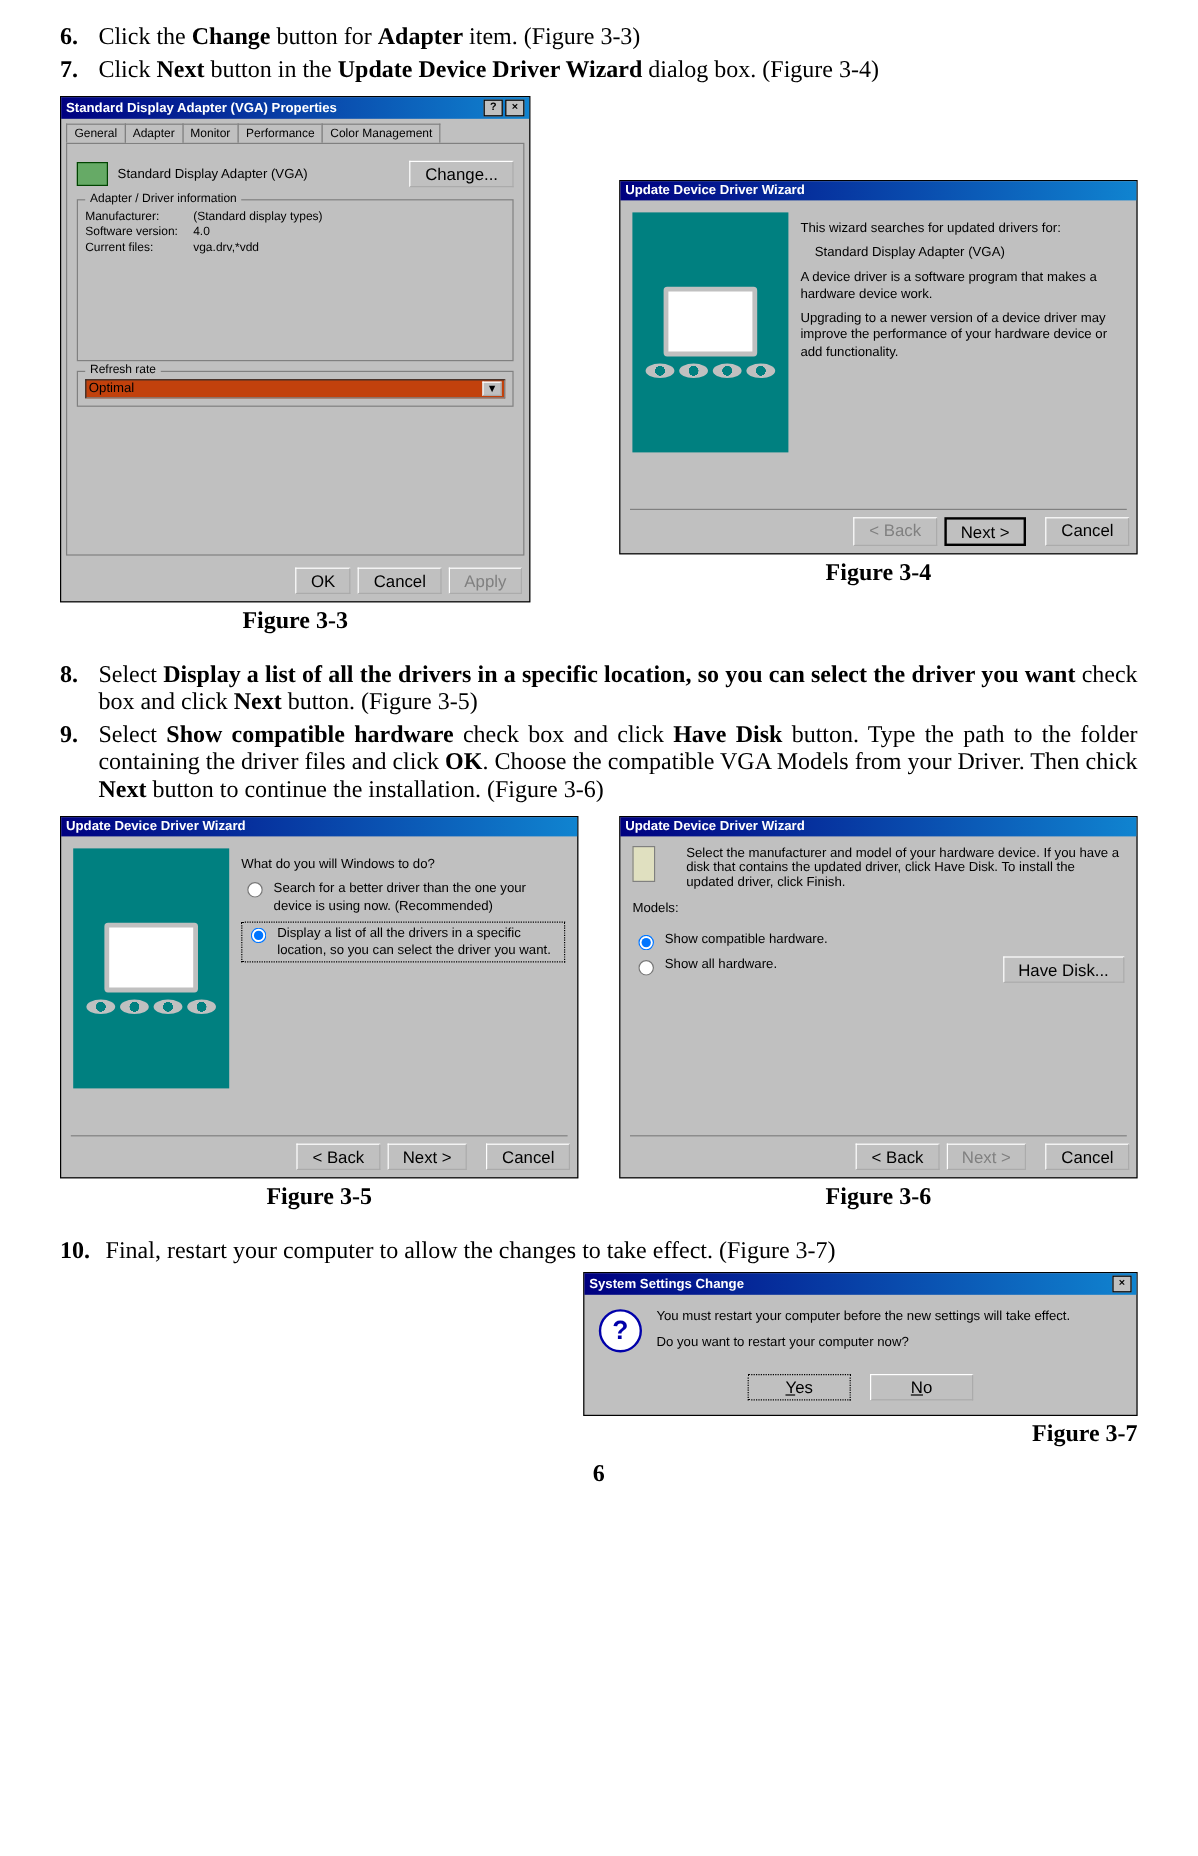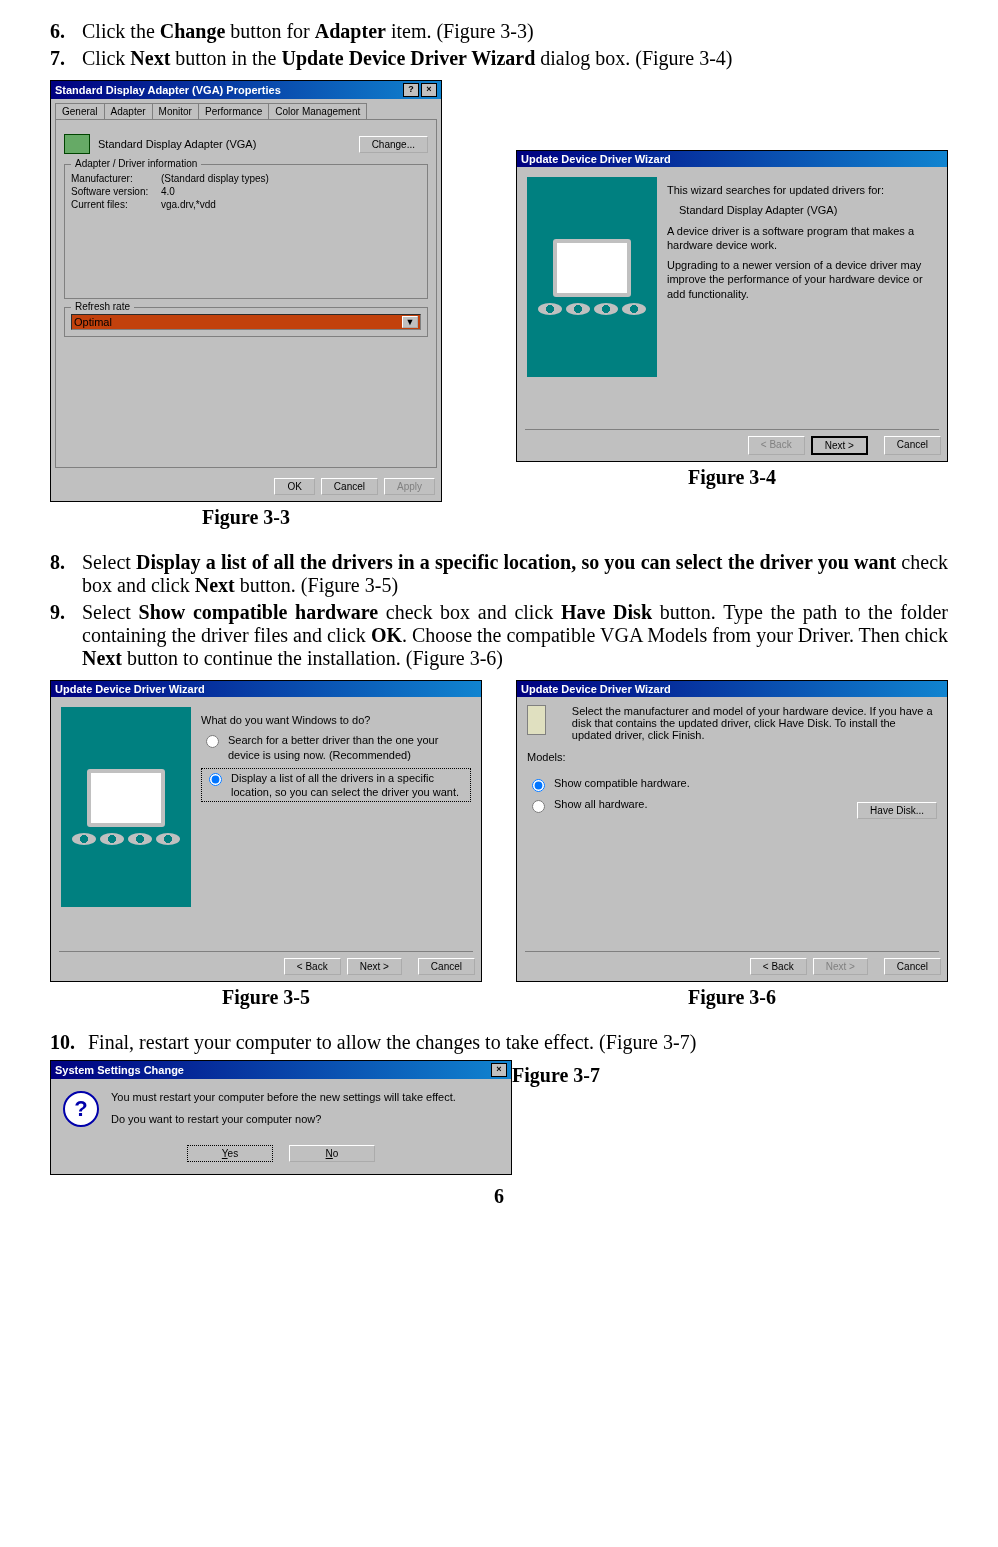--- a/index.html
+++ b/index.html
@@ -55,21 +55,21 @@
   border: 1px solid #808080;
   margin: 0 4px 4px 4px;
   padding: 8px;
   background: #c0c0c0;
   flex: 1;
 }
 .btn {
   border: 1px outset #fff;
   background: #c0c0c0;
   padding: 2px 12px;
-  font-size: 10px;
+  font-size: 14px;
   cursor: pointer;
   display: inline-block;
   text-align: center;
 }
 .btn.disabled { color: #808080; }
 .fieldrow { display: flex; margin: 2px 0; font-size: 10px; }
 .fieldrow .lbl { width: 90px; }
 .groupbox {
   border: 1px solid #808080;
   padding: 6px;
@@ -255,21 +255,21 @@
         <div class="wizard-img">
           <div class="monitor"></div>
           <div class="discs">
             <div class="disc"></div>
             <div class="disc"></div>
             <div class="disc"></div>
             <div class="disc"></div>
           </div>
         </div>
         <div class="wizard-text">
-          <p>What do you want Windows to do?</p>
+          <p>What do you will Windows to do?</p>
           <div class="radio-row">
             <input type="radio" style="">
             <span>Search for a better driver than the one your device is using now. (Recommended)</span>
           </div>
           <div class="radio-row" style="border:1px dotted #000;padding:2px;">
             <input type="radio" checked="" style="">
             <span>Display a list of all the drivers in a specific location, so you can select the driver you want.</span>
           </div>
         </div>
       </div>
@@ -319,21 +319,21 @@
   </div>
 </div>
 
 <div class="spacer"></div>
 
 <div class="step">
   <div class="step-num" style="min-width:38px;">10.</div>
   <div class="step-body">Final, restart your computer to allow the changes to take effect. (Figure 3-7)</div>
 </div>
 
-<div style="display:flex;flex-direction:row;align-items:flex-start;margin-top:6px;">
+<div style="display:flex;flex-direction:column;align-items:flex-end;margin-top:6px;">
   <div class="win" style="width:460px;">
     <div class="titlebar">
       <span>System Settings Change</span>
       <div class="tbtns">
         <div class="tbtn">×</div>
       </div>
     </div>
     <div class="msgbox-body">
       <div class="q-icon">?</div>
       <div style="font-size:11px;">

